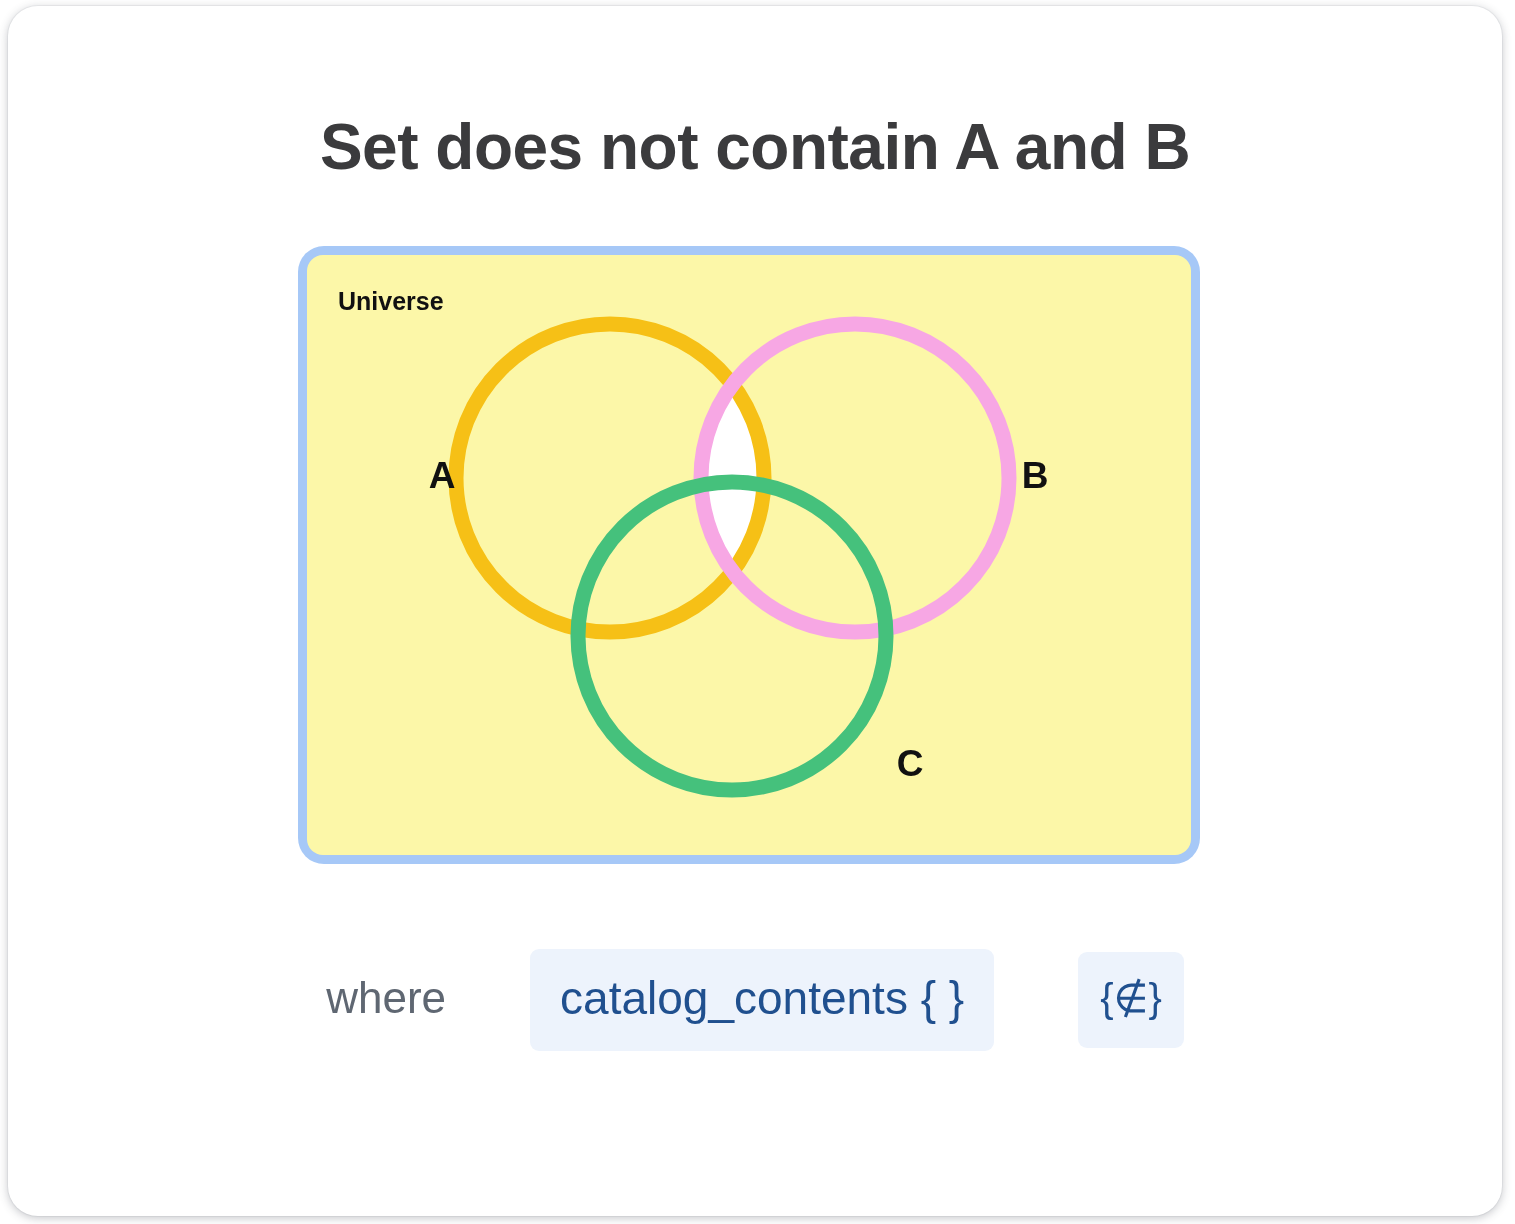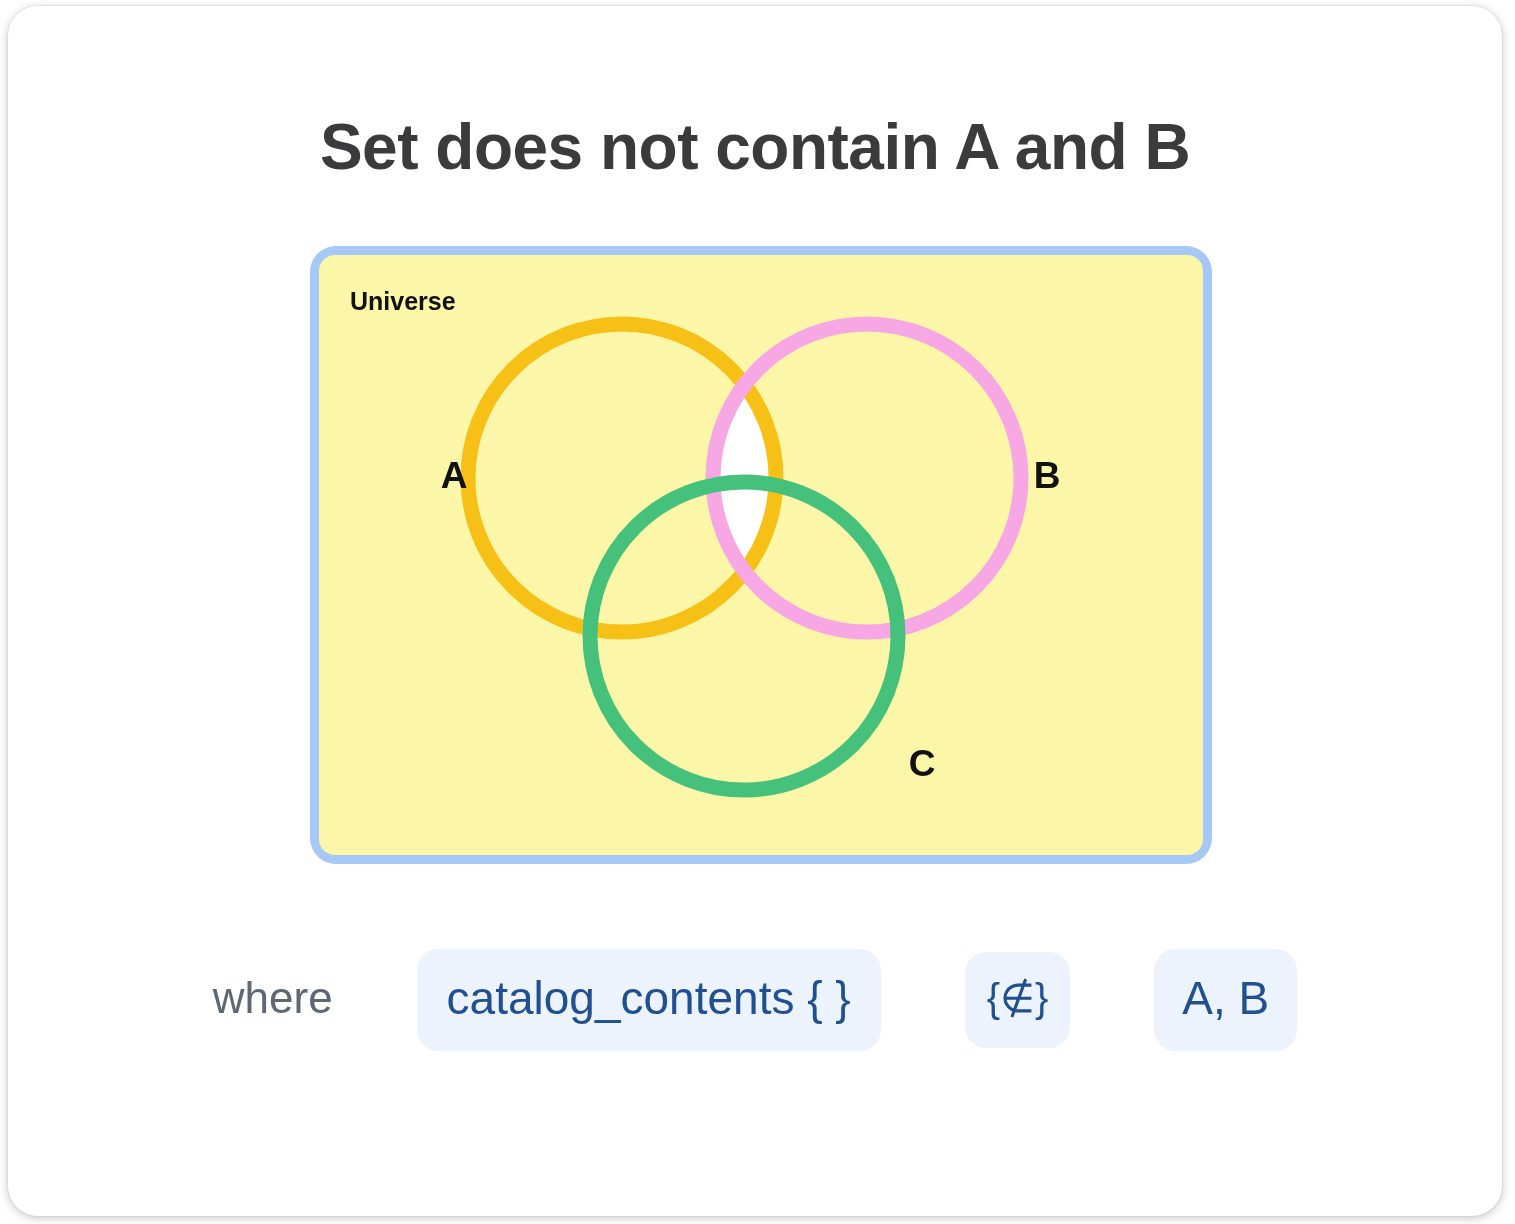--- a/index.html
+++ b/index.html
@@ -38,21 +38,21 @@
     text-align: center;
     font-size: 64px;
     font-weight: 700;
     letter-spacing: -0.5px;
     color: #3b3b3d;
     white-space: nowrap;
   }
   
   #venn-wrap {
     position: absolute;
-    left: 294px;
+    left: 282px;
     top: 232px;
     width: 918px;
     height: 634px;
   }
   #venn-svg {
     display: block;
     width: 918px;
     height: 634px;
   }
   
@@ -69,21 +69,21 @@
   .where-label {
     font-size: 44px;
     color: #5f6772;
     font-weight: 400;
     line-height: 1;
     padding-bottom: 4px;
   }
   .chip {
     background: #edf3fc;
     color: #20508f;
-    border-radius: 21px;
+    border-radius: 9px;
     font-size: 46px;
     font-weight: 400;
     line-height: 1;
     display: flex;
     align-items: center;
     justify-content: center;
     white-space: nowrap;
     margin-left: 48px;
   }
   #chip-field  { padding: 26px 30px 30px 30px; }
@@ -133,17 +133,16 @@
       </svg>
     </div>
 
     <div id="formula-row">
       <span class="where-label">where</span>
 
       <span class="chip" id="chip-field">catalog_contents { }</span>
 
       <span class="chip" id="chip-op">{∉}</span>
 
-      <span class="chip" id="chip-values">A, B</span>
     </div>
 
   </div>
 </div>
 
 </body></html>

